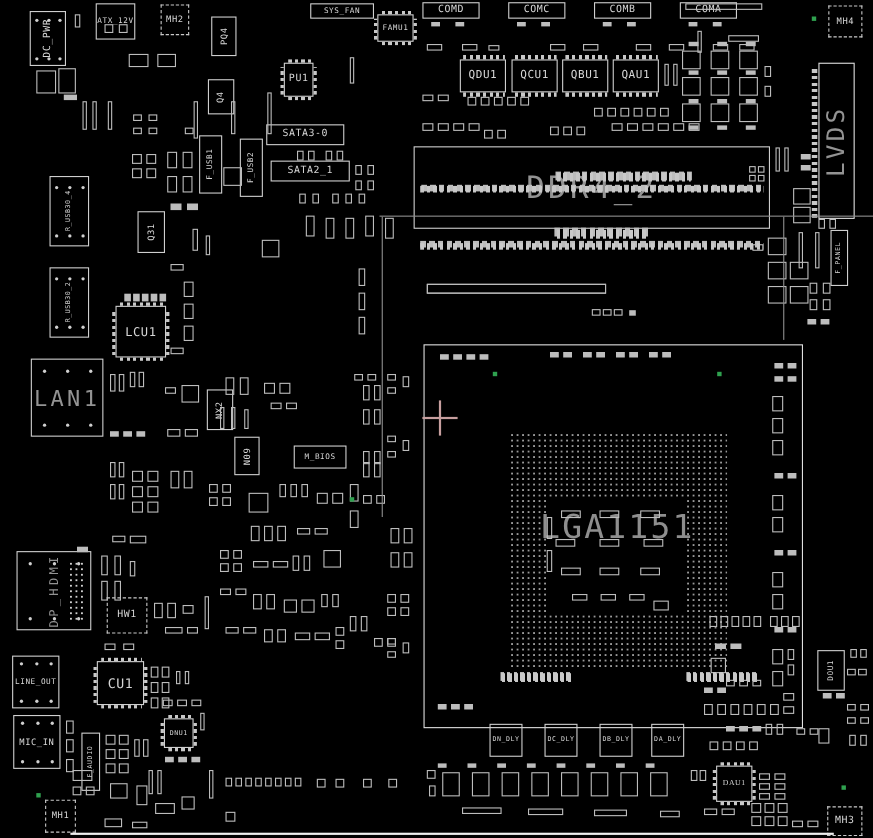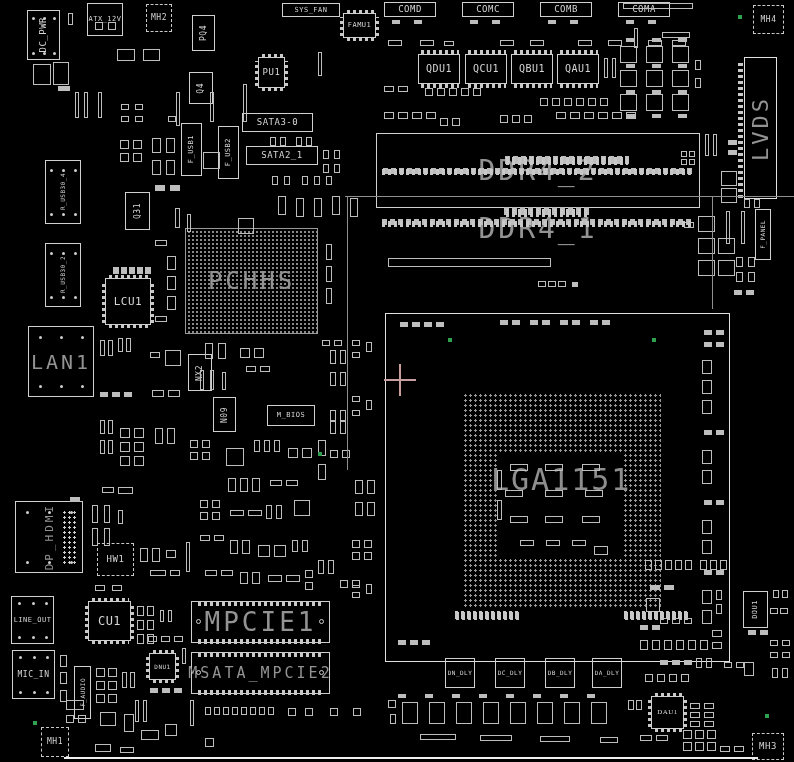--- a/index.html
+++ b/index.html
@@ -118,21 +118,20 @@
     </div>
     <div class="comp t-slot" style="left: 376px; top: 133px; width: 324px; height: 75px;">
       <div class="sub dash-row" style="left: 6px; top: 34px; width: 310px; height: 6px;"></div>
       <div class="sub dash-row" style="left: 128px; top: 22px; width: 124px; height: 8px;"></div>
       <span class="lbl lbl-big" style="font-size: 28px;">DDR4_2</span>
     </div>
     <div class="comp t-slot2" style="left: 376px; top: 203px; width: 324px; height: 52px;">
       <div class="sub dash-row" style="left: 6px; top: 16px; width: 310px; height: 6px;"></div>
       <div class="sub dash-row" style="left: 128px; top: 4px; width: 86px; height: 8px;"></div>
       <div class="sub " style="left: 12px; top: 55px; width: 163px; height: 9px; border: 1px solid rgb(189, 189, 189);"></div>
-      <span class="lbl lbl-big" style="font-size: 28px;">DDR4_1</span>
     </div>
     <div class="comp t-header" style="left: 242px; top: 113px; width: 71px; height: 19px;">
       <span class="lbl" style="font-size: 9px;">SATA3-0</span>
     </div>
     <div class="comp t-header" style="left: 246px; top: 146px; width: 72px; height: 19px;">
       <span class="lbl" style="font-size: 9px;">SATA2_1</span>
     </div>
     <div class="comp t-headerv" style="left: 181px; top: 123px; width: 21px; height: 53px;">
       <span class="lbl or-v" style="font-size: 7px;">F_USB1</span>
     </div>
@@ -141,23 +140,20 @@
     </div>
     <div class="comp t-box" style="left: 125px; top: 192px; width: 25px; height: 38px;">
       <span class="lbl or-v" style="font-size: 8px;">Q31</span>
     </div>
     <div class="comp t-qfn" style="left: 105px; top: 278px; width: 46px; height: 47px;">
       <div class="sub pin-strip-h" style="left: 3px; top: -4px; width: 40px; height: 3px;"></div>
       <div class="sub pin-strip-h" style="left: 3px; top: 46px; width: 40px; height: 3px;"></div>
       <div class="sub pin-strip-v" style="left: -4px; top: 3px; width: 3px; height: 41px;"></div>
       <div class="sub pin-strip-v" style="left: 45px; top: 3px; width: 3px; height: 41px;"></div>
       <span class="lbl" style="font-size: 11px;">LCU1</span>
-    </div>
-    <div class="comp t-bga" style="left: 185px; top: 228px; width: 133px; height: 106px;">
-      <span class="lbl lbl-big" style="font-size: 24px;">PCHHS</span>
     </div>
     <div class="comp t-jack" style="left: 45px; top: 160px; width: 36px; height: 64px;">
       <div class="sub jdot" style="left: 4px; top: 8px; width: 3px; height: 3px;"></div>
       <div class="sub jdot" style="left: 16px; top: 8px; width: 3px; height: 3px;"></div>
       <div class="sub jdot" style="left: 28px; top: 8px; width: 3px; height: 3px;"></div>
       <div class="sub jdot" style="left: 4px; top: 52px; width: 3px; height: 3px;"></div>
       <div class="sub jdot" style="left: 16px; top: 52px; width: 3px; height: 3px;"></div>
       <div class="sub jdot" style="left: 28px; top: 52px; width: 3px; height: 3px;"></div>
       <span class="lbl or-v" style="font-size: 6px;">R_USB30_4</span>
     </div>
@@ -231,34 +227,20 @@
     </div>
     <div class="comp t-mount" style="left: 41px; top: 727px; width: 28px; height: 30px;">
       <span class="lbl" style="font-size: 8px;">MH1</span>
     </div>
     <div class="comp t-qfn" style="left: 149px; top: 653px; width: 27px; height: 27px;">
       <div class="sub pin-strip-h" style="left: 3px; top: -4px; width: 21px; height: 3px;"></div>
       <div class="sub pin-strip-h" style="left: 3px; top: 26px; width: 21px; height: 3px;"></div>
       <div class="sub pin-strip-v" style="left: -4px; top: 3px; width: 3px; height: 21px;"></div>
       <div class="sub pin-strip-v" style="left: 26px; top: 3px; width: 3px; height: 21px;"></div>
       <span class="lbl" style="font-size: 6px;">DNU1</span>
-    </div>
-    <div class="comp t-edge" style="left: 191px; top: 601px; width: 139px; height: 42px;">
-      <div class="sub pin-strip-h" style="left: 6px; top: -1px; width: 125px; height: 5px;"></div>
-      <div class="sub pin-strip-h" style="left: 6px; top: 37px; width: 125px; height: 5px;"></div>
-      <div class="sub edot" style="left: 4px; top: 17px; width: 5px; height: 5px;"></div>
-      <div class="sub edot" style="left: 127px; top: 17px; width: 5px; height: 5px;"></div>
-      <span class="lbl lbl-big" style="font-size: 26px;">MPCIE1</span>
-    </div>
-    <div class="comp t-edge" style="left: 191px; top: 652px; width: 139px; height: 42px;">
-      <div class="sub pin-strip-h" style="left: 6px; top: -1px; width: 125px; height: 5px;"></div>
-      <div class="sub pin-strip-h" style="left: 6px; top: 37px; width: 125px; height: 5px;"></div>
-      <div class="sub edot" style="left: 4px; top: 17px; width: 5px; height: 5px;"></div>
-      <div class="sub edot" style="left: 127px; top: 17px; width: 5px; height: 5px;"></div>
-      <span class="lbl lbl-big" style="font-size: 15px;">MSATA_MPCIE2</span>
     </div>
     <div class="comp t-socket" style="left: 385px; top: 313px; width: 345px; height: 349px;">
       <div class="sub dotfield" style="left: 77px; top: 79px; width: 198px; height: 216px;"></div>
       <div class="sub clearzone" style="left: 112px; top: 139px; width: 126px; height: 104px;"></div>
       <div class="sub socket-label" style="left: 105px; top: 148px; width: 136px; height: 34px;">LGA1151</div>
       <div class="sub pin-strip-h" style="left: 70px; top: 298px; width: 64px; height: 8px;"></div>
       <div class="sub pin-strip-h" style="left: 239px; top: 298px; width: 64px; height: 8px;"></div>
     </div>
     <div class="comp t-dly" style="left: 445px; top: 658px; width: 30px; height: 30px;">
       <span class="lbl" style="font-size: 6px;">DN_DLY</span>

